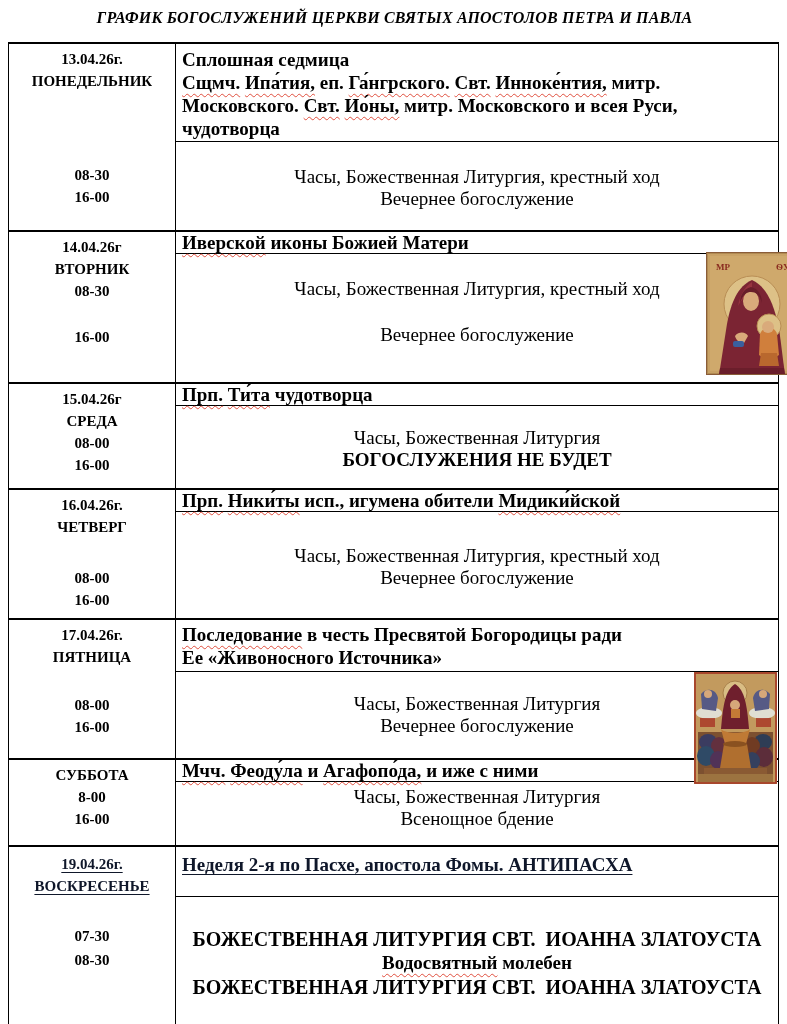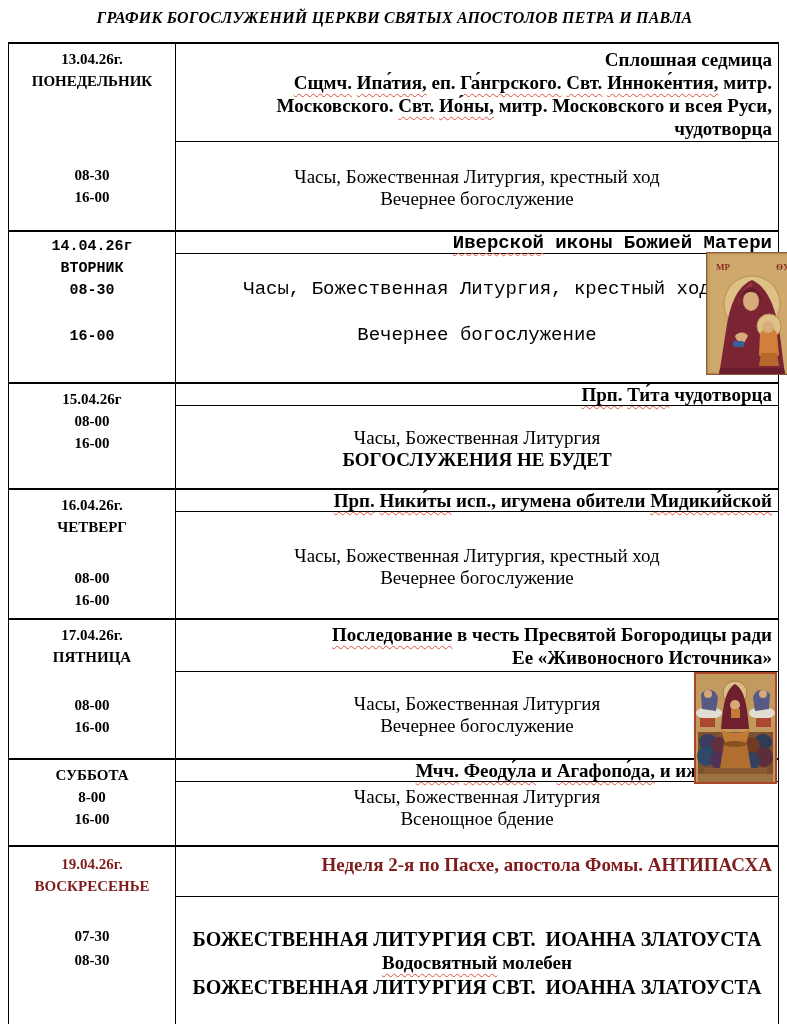--- a/index.html
+++ b/index.html
@@ -8,48 +8,48 @@
   .doc-title{position:absolute;top:9px;left:1px;width:787px;text-align:center;
         font-size:16px;font-weight:bold;font-style:italic;letter-spacing:.2px;}
   .schedule-table{position:absolute;left:8px;top:42px;width:771px;height:982px;
         border-left:1px solid #000;border-right:1px solid #000;border-top:2px solid #000;
         box-sizing:border-box;display:flex;flex-direction:column;}
   .row{display:flex;border-bottom:2px solid #000;box-sizing:border-box;}
   .row:last-child{border-bottom:none;flex:1;}
   .left{width:167px;border-right:1px solid #000;box-sizing:border-box;text-align:center;
         font-weight:bold;font-size:15px;line-height:22px;padding-top:4px;}
   .right{flex:1;display:flex;flex-direction:column;box-sizing:border-box;min-width:0;}
-  .feast{border-bottom:1px solid #000;box-sizing:border-box;text-align:right;
+  .feast{border-bottom:1px solid #000;box-sizing:border-box;text-align:left;
         font-weight:bold;font-size:19px;line-height:20px;padding:1px 6px 0 6px;}
   .svc{flex:1;text-align:center;font-size:19px;line-height:22px;box-sizing:border-box;}
   .sq{text-decoration-line:underline;text-decoration-style:wavy;
       text-decoration-color:#e04f3f;text-decoration-thickness:1px;text-underline-offset:4px;}
   
-  .r0{height:188px;} .r1{height:152px;font-family:Liberation Mono, monospace;} .r2{height:106px;} .r3{height:130px;}
+  .r0{height:188px;} .r1{height:152px;} .r2{height:106px;} .r3{height:130px;}
   .r4{height:140px;} .r5{height:87px;}
   .r0 .feast{height:98px;line-height:23px;padding-top:4px;}
   .r1 .feast,.r2 .feast,.r3 .feast,.r5 .feast{height:22px;}
   .r4 .feast{height:52px;line-height:23px;padding-top:3px;}
   .r6 .feast{height:50px;padding-top:7px;line-height:22px;}
   .r0 .svc{padding-top:24px;}
   .r1 .svc{padding-top:24px;} .r1 .svc-line + .svc-line{margin-top:24px;}
   .r2 .svc{padding-top:21px;} .r2 .svc-line:last-child{font-weight:bold;}
   .r3 .svc{padding-top:33px;}
   .r4 .svc{padding-top:21px;}
   .r5 .svc{padding-top:4px;}
   .r6 .svc{padding-top:30px;font-weight:bold;font-size:20px;line-height:24px;}
   .r6 .svc-line.mid{font-size:19px;}
   .r0 .tm0{margin-top:72px;}
   .r1 .tm1{margin-top:24px;}
   .r3 .tm0{margin-top:29px;}
   .r4 .tm0{margin-top:26px;}
   .r6 .left{padding-top:6px;}
   .r6 .tm{line-height:24px;}
   .r6 .tm0{margin-top:27px;}
-  .r6 .dt,.r6 .dy,.r6 .feast{color:#7f1d1d;text-underline-offset:3px;}
+  .r6 .dt,.r6 .dy,.r6 .feast{color:#0f172a;text-decoration:underline;text-underline-offset:3px;}
   
   .icon-img{position:absolute;z-index:3;}
   .icon-img svg{display:block;}
 </style>
 </head>
 <body>
 
 <div class="page">
 
   <div class="doc-title">ГРАФИК БОГОСЛУЖЕНИЙ ЦЕРКВИ СВЯТЫХ АПОСТОЛОВ ПЕТРА И ПАВЛА</div>
@@ -91,20 +91,21 @@
         <div class="svc">
           <div class="svc-line"><span>Часы, Божественная Литургия, крестный ход</span></div>
           <div class="svc-line"><span>Вечернее богослужение</span></div>
         </div>
       </div>
     </div>
 
     <div class="row r2">
       <div class="left">
         <div class="dt">15.04.26г</div>
+        <div class="dy">СРЕДА</div>
         <div class="tm tm0">08-00</div>
         <div class="tm tm1">16-00</div>
       </div>
       <div class="right">
         <div class="feast">
           <div class="feast-line"><span class="sq">Прп.</span><span> </span><span class="sq">Ти́та</span><span> чудотворца</span></div>
         </div>
         <div class="svc">
           <div class="svc-line"><span>Часы, Божественная Литургия</span></div>
           <div class="svc-line"><span>БОГОСЛУЖЕНИЯ НЕ БУДЕТ</span></div>

